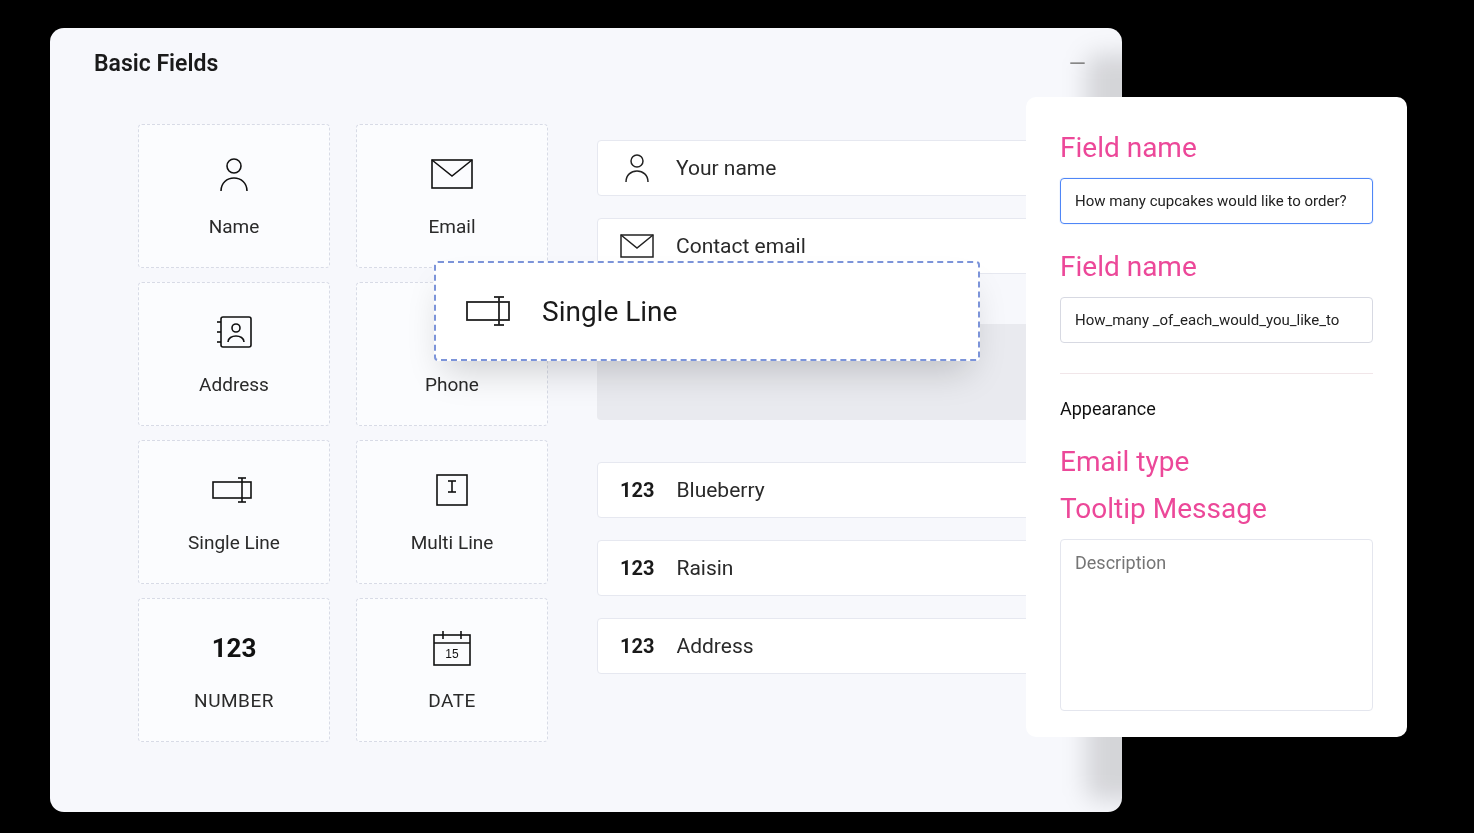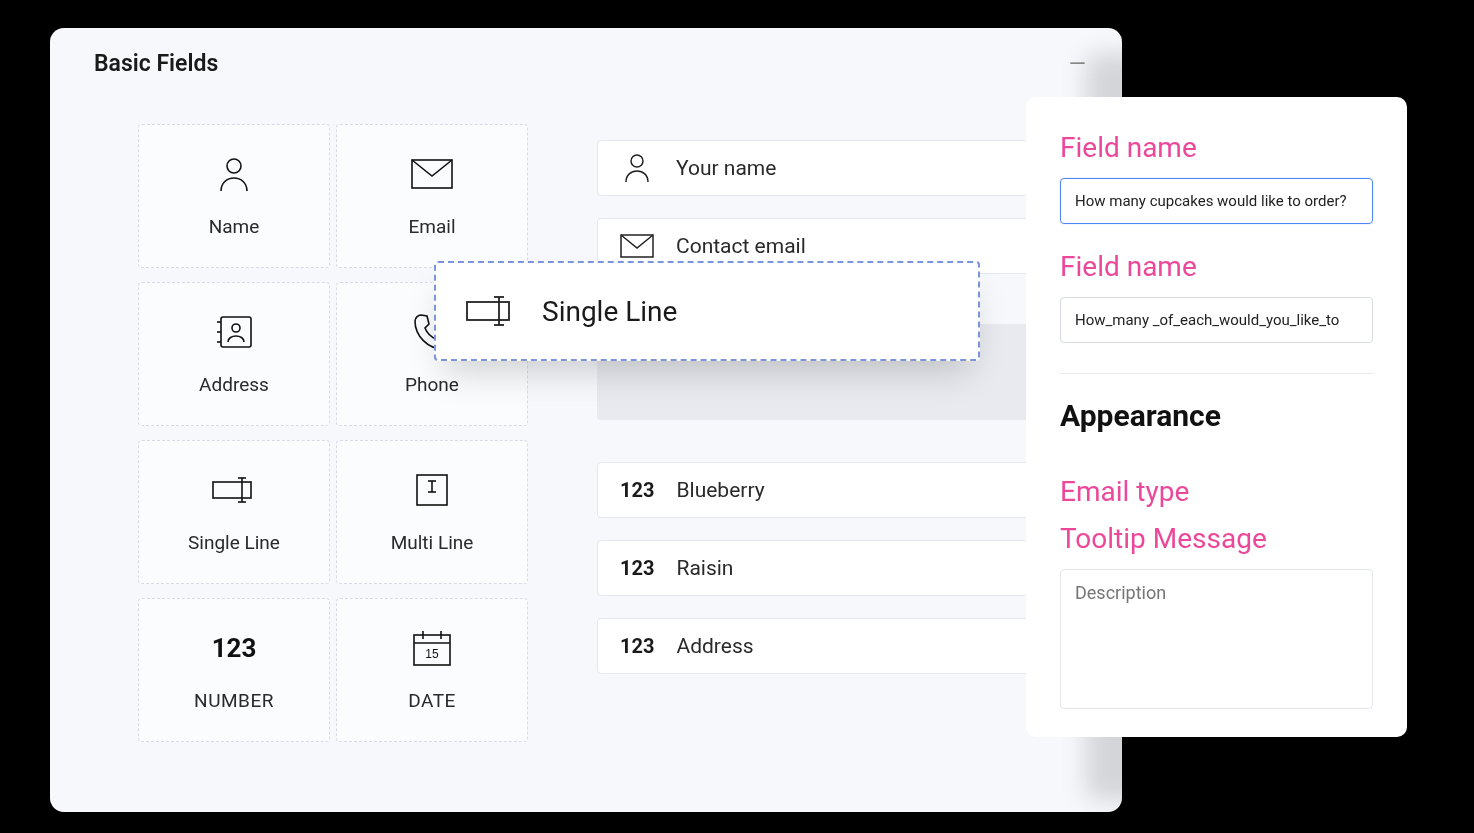--- a/index.html
+++ b/index.html
@@ -35,21 +35,21 @@
       font-size: 22px;
       color: #8a8a8a;
       line-height: 1;
     }
     .fields-grid {
       position: absolute;
       left: 88px;
       top: 96px;
       display: grid;
       grid-template-columns: 192px 192px;
-      gap: 14px 6px;
+      gap: 14px 26px;
     }
     .field-tile {
       height: 144px;
       background: #fbfcfe;
       border: 1px dashed #d8dbe6;
       border-radius: 4px;
       display: flex;
       flex-direction: column;
       align-items: center;
       justify-content: center;
@@ -169,40 +169,40 @@
     .prop-input.focus {
       border: 1px solid #4f86f7;
       box-shadow: 0 0 0 1px rgba(79,134,247,0.08);
     }
     .divider {
       height: 1px;
       background: #f1e6e9;
       margin: 4px 0 24px 0;
     }
     .section-heading {
-      font-size: 30px;
-      font-weight: 700;
+      font-size: 18px;
+      font-weight: 400;
       color: #111;
-      margin-bottom: 42px;
+      margin-bottom: 26px;
     }
     .prop-readonly {
       width: 100%;
       height: 46px;
       background: #f5f6fa;
       border-radius: 4px;
       padding: 0 14px;
       font-size: 18px;
       color: #a2a5b3;
       display: flex;
       align-items: center;
       margin-bottom: 28px;
     }
     .prop-textarea {
       width: 100%;
-      height: 140px;
+      height: 172px;
       border: 1px solid #e4e6ee;
       border-radius: 4px;
       padding: 12px 14px;
       font-size: 18px;
       color: #a2a5b3;
       font-family: inherit;
       resize: none;
     }
     svg { display: block; }
   </style>

